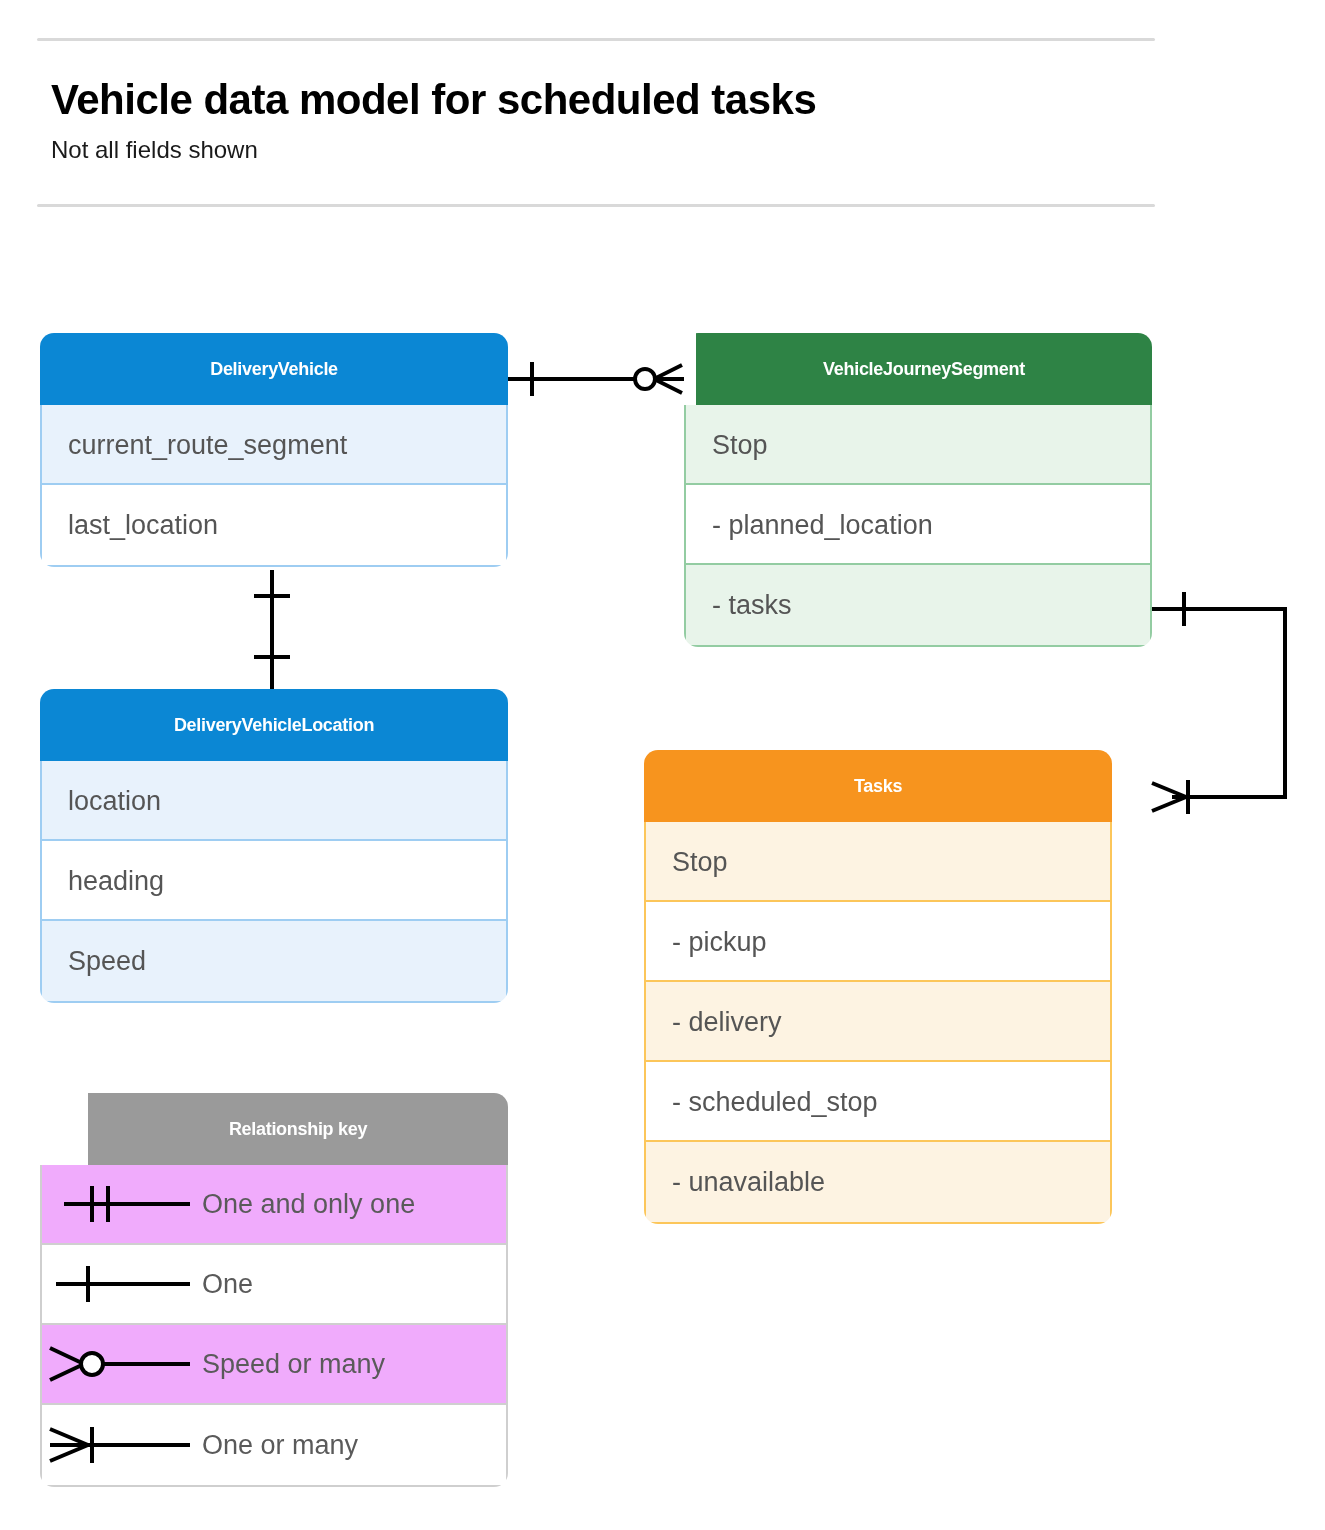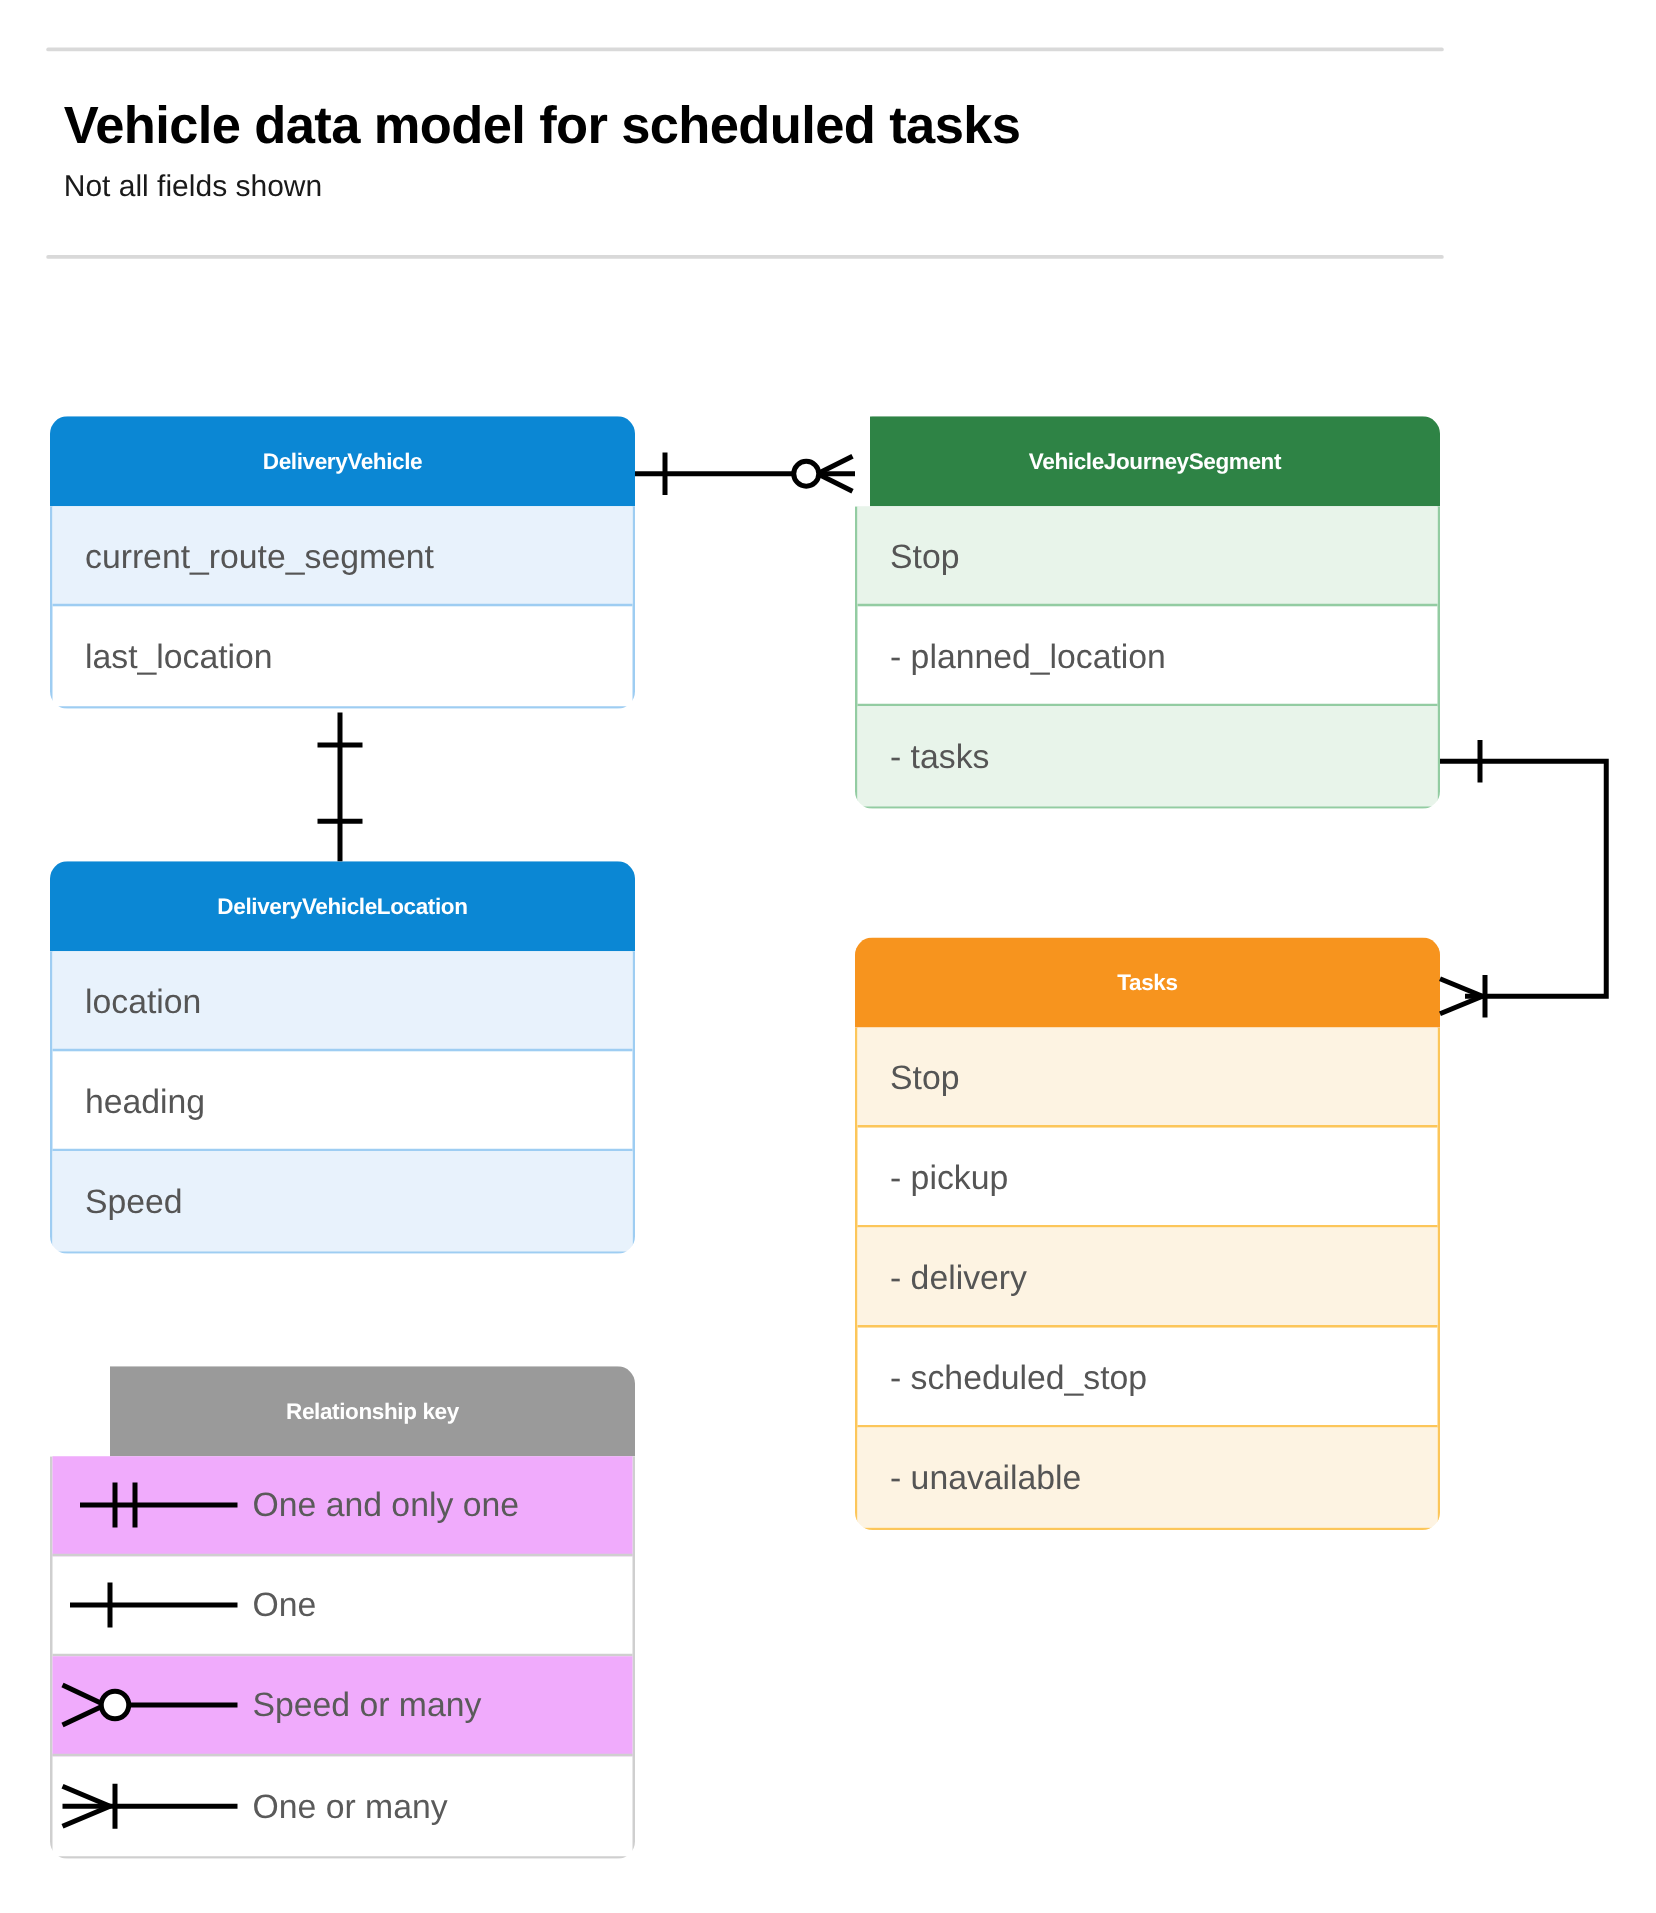--- a/index.html
+++ b/index.html
@@ -105,21 +105,21 @@
   
   .theme-gray .hdr  { background: #9a9a9a; margin-left: 48px; }
   .theme-gray .rows { border-color: #cfcfcf; }
   .theme-gray .row  { border-bottom-color: #cfcfcf; }
   .theme-gray .row.alt { background: #f0abfc; }
 
   
   #ent-delivery-vehicle          { left: 40px;  top: 333px;  width: 468px; }
   #ent-vehicle-journey-segment   { left: 684px; top: 333px;  width: 468px; }
   #ent-delivery-vehicle-location { left: 40px;  top: 689px;  width: 468px; }
-  #ent-tasks                     { left: 684px; top: 750px;  width: 468px; }
+  #ent-tasks                     { left: 644px; top: 750px;  width: 468px; }
   #legend                        { left: 40px;  top: 1093px; width: 468px; }
 
   
   #legend .row {
     padding-left: 0;
     display: flex;
     align-items: center;
   }
   #legend .sym {
     width: 160px;

